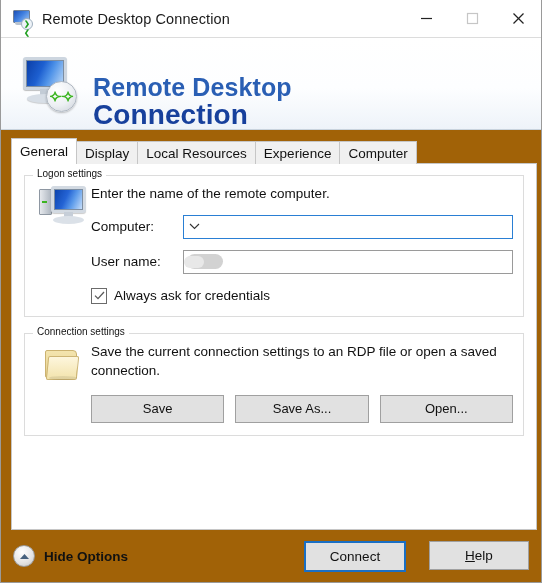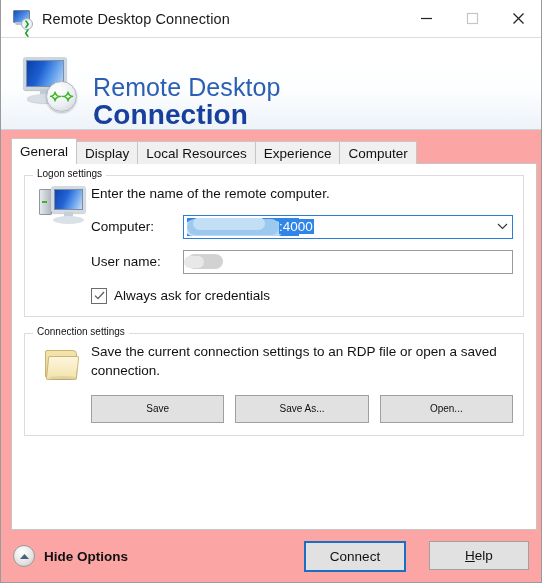--- a/index.html
+++ b/index.html
@@ -9,21 +9,21 @@
     background:#f0f0f0;
     -webkit-font-smoothing:antialiased;
     overflow:hidden;
   }
   .window {
     position:relative;
     width:542px; height:583px;
     box-sizing:border-box;
     border:1px solid #9a9a9a;
     border-top:none;
-    background:#fca5a5;
+    background:#a16207;
     display:flex; flex-direction:column;
   }
   
   .titlebar {
     height:37px; min-height:37px;
     background:#ffffff;
     display:flex; align-items:center;
     border-bottom:1px solid #dcdcdc;
   }
   .title-icon { width:22px; height:22px; margin-left:10px; position:relative; flex:none; }
@@ -79,21 +79,21 @@
   .bl-badge {
     position:absolute; left:31px; top:28px; width:29px; height:29px; border-radius:50%;
     background:radial-gradient(circle at 35% 30%,#ffffff 0%,#eceff3 55%,#c9cfd7 100%);
     border:1px solid #b0b8c2; box-shadow:0 1px 2px rgba(0,0,0,.25);
   }
   .bl-badge span {
     position:absolute; left:0; right:0; top:4px; text-align:center;
     font-size:16px; font-weight:bold; color:#3cb521; font-family:"DejaVu Sans", sans-serif;
   }
   .banner-text { margin-left:12px; line-height:1.02; }
-  .banner-l1 { font-size:25px; color:#2a5fb4; font-weight:normal; letter-spacing:.1px;margin-top:38px; }
+  .banner-l1 { font-size:25px; color:#2a5fb4; font-weight:bold; letter-spacing:.1px;margin-top:38px; }
   .banner-l2 { font-size:28px; color:#17409c; font-weight:bold; letter-spacing:.1px; }
   
   .content { flex:1; display:flex; flex-direction:column; padding:9px 4px 0 10px; }
   .tabstrip { display:flex; align-items:flex-end; height:25px; position:relative; z-index:2; }
   .tab {
     height:22px; padding:0 8px; display:flex; align-items:center;
     font-size:13.5px; color:#111; background:#f0f0f0;
     border:1px solid #c6c6c6; border-bottom:none; margin-right:-1px;
   }
   .tab.active {
@@ -192,21 +192,21 @@
     background:linear-gradient(to bottom,#fdf6dd,#f2e3ac); border:1px solid #cdb574;
     border-radius:2px; transform:skewX(-6deg);
   }
   .fd-shadow {
     position:absolute; left:14px; top:36px; width:28px; height:4px;
     background:rgba(0,0,0,.08); border-radius:50%;
   }
   .btnrow { display:flex; gap:11px; margin-top:14px; }
   .btn {
     flex:1; height:26px; border:1px solid #a0a0a0; background:#e1e1e1;
-    font-size:10px; color:#111; display:flex; align-items:center; justify-content:center;
+    font-size:13px; color:#111; display:flex; align-items:center; justify-content:center;
     font-family:"Liberation Sans", sans-serif;
   }
   
   .footer {
     height:52px; min-height:52px; display:flex; align-items:center;
     padding:0 12px; box-sizing:border-box; position:relative;
   }
   .hide-opts { display:flex; align-items:center;font-weight:bold; }
   .ho-circle {
     width:20px; height:20px; border-radius:50%;
@@ -296,25 +296,20 @@
               </div>
             <div class="pc-neck"></div>
             <div class="pc-foot"></div>
           </div>
           <div class="fields">
             <div class="desc">Enter the name of the remote computer.</div>
 
             <div class="fieldrow">
               <div class="flabel">Computer:</div>
               <div class="combo">
-                <div class="combo-value">
-                  <div class="sel-bg"></div>
-                  <div class="redact-blue"></div>
-                  <span class="sel-text">:4000</span>
-                </div>
                 <div class="combo-arrow">
                   <svg width="11" height="7" viewBox="0 0 11 7" aria-hidden="true">
                     <polyline points="1,1 5.5,5.5 10,1" fill="none" stroke="#333" stroke-width="1.1"></polyline>
                   </svg>
                 </div>
               </div>
             </div>
 
             <div class="fieldrow">
               <div class="flabel">User name:</div>

